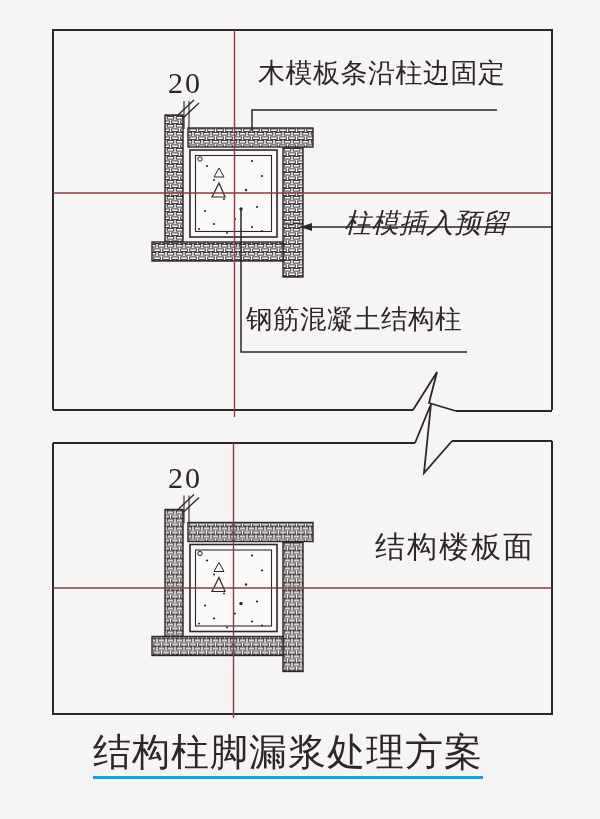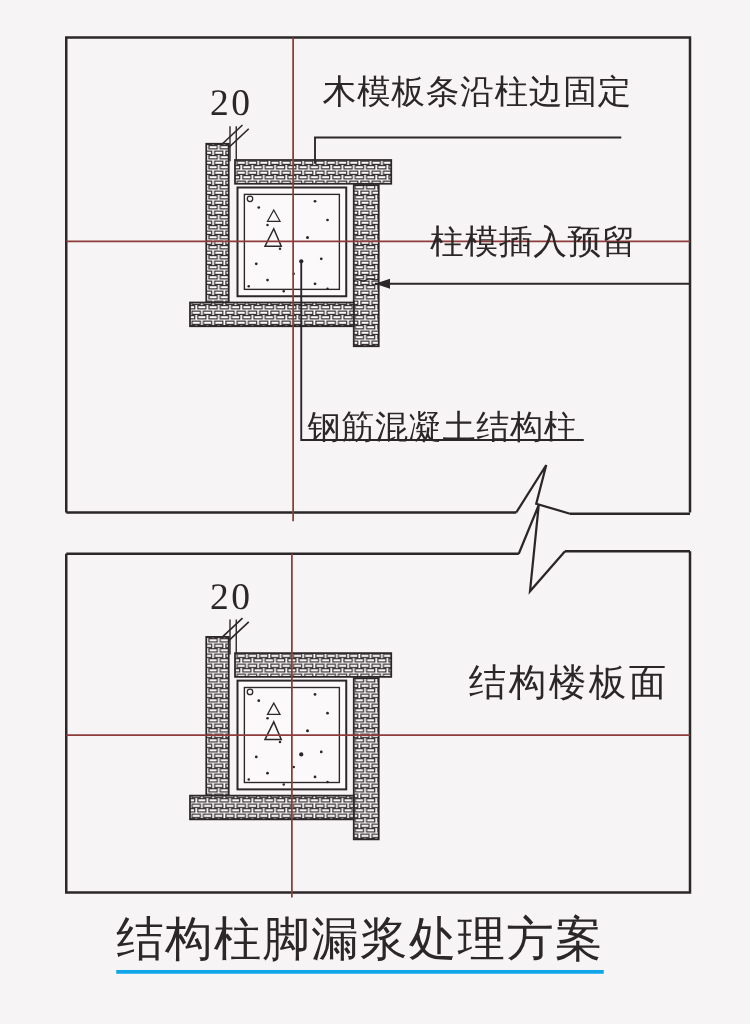--- a/index.html
+++ b/index.html
@@ -111,20 +111,20 @@
       <path d="M497,110 H252 V131"></path>
       <path d="M300,227 H552"></path>
       <polygon points="300,227 312,223 312,231" fill="#2b2628" stroke="none"></polygon>
       <path d="M283,225 c3,-4 7,2 10,-1 c3,-3 7,2 10,-1" stroke-width="1.1"></path>
       <path d="M241,210 V352 H467"></path>
     </g>
   </svg>
 
   <div class="lbl dim" style="left:168px;top:68px;">20</div>
   <div class="lbl ann" style="left:258px;top:60px;">木模板条沿柱边固定</div>
-  <div class="lbl ann" style="left:344px;top:180px;">柱模插入预留</div>
-  <div class="lbl ann-sm" style="left:246px;top:328px;">钢筋混凝土结构柱</div>
+  <div class="lbl ann" style="left:344px;top:210px;font-style:italic;">柱模插入预留</div>
+  <div class="lbl ann-sm" style="left:246px;top:306px;">钢筋混凝土结构柱</div>
 
   <div class="lbl dim" style="left:168px;top:463px;">20</div>
   <div class="lbl slab" style="left:375px;top:532px;">结构楼板面</div>
 
   <div class="lbl title" style="left:93px;top:733px;">结构柱脚漏浆处理方案</div>
 </div>
 
 </body></html>

